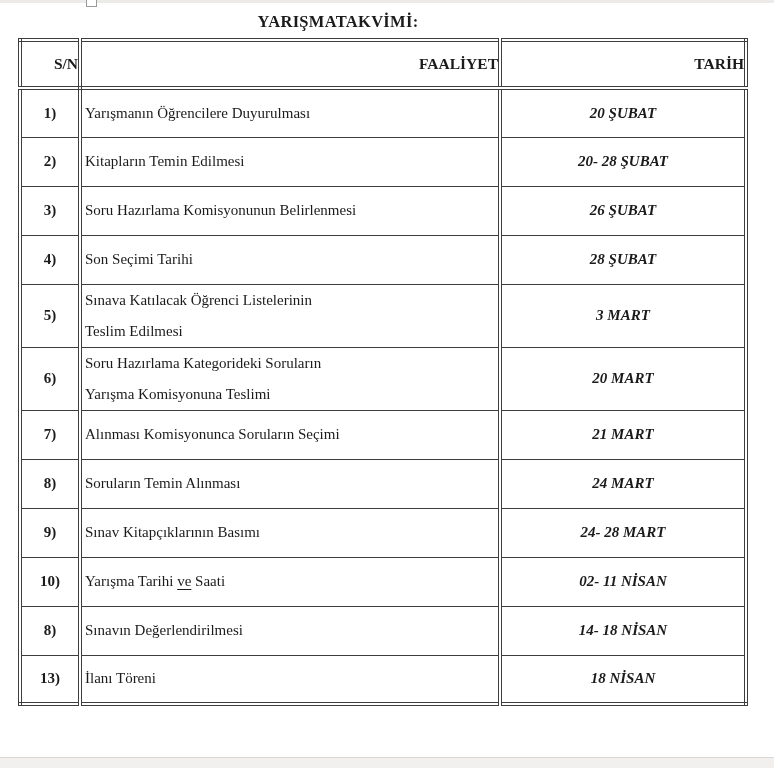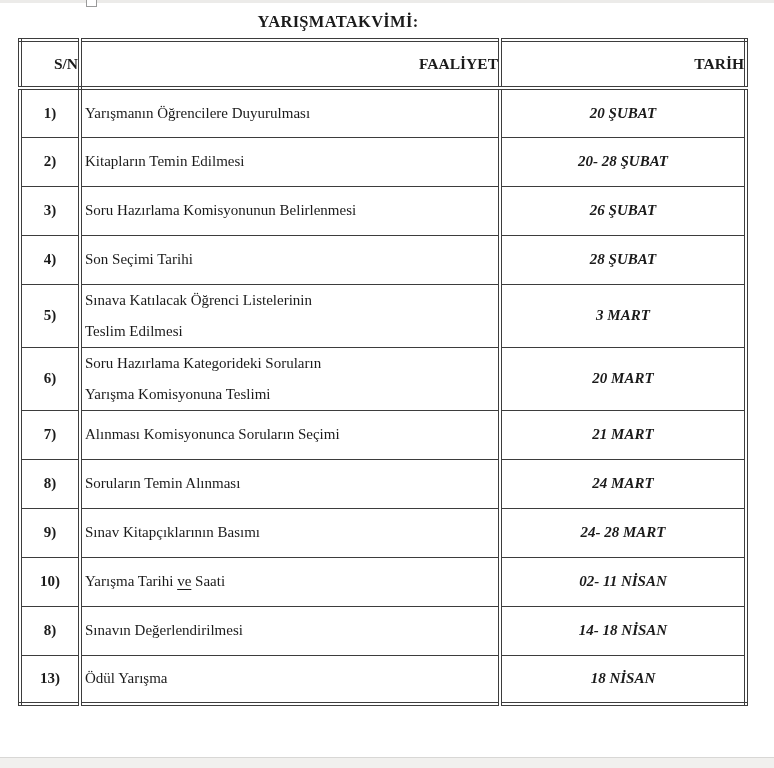--- a/index.html
+++ b/index.html
@@ -197,20 +197,20 @@
       <tr>
       <td class="sn">8)</td>
       <td class="activity">
           <div class="line">Sınavın Değerlendirilmesi</div>
         </td>
       <td class="date">14- 18 NİSAN</td>
     </tr>
       <tr>
       <td class="sn">13)</td>
       <td class="activity">
-          <div class="line">Ödül Yarışma</div>
+          <div class="line">İlanı Töreni</div>
         </td>
       <td class="date">18 NİSAN</td>
     </tr>
     </tbody>
 </table>
 
 <div class="bottom-strip"></div>
 
 </body></html>

